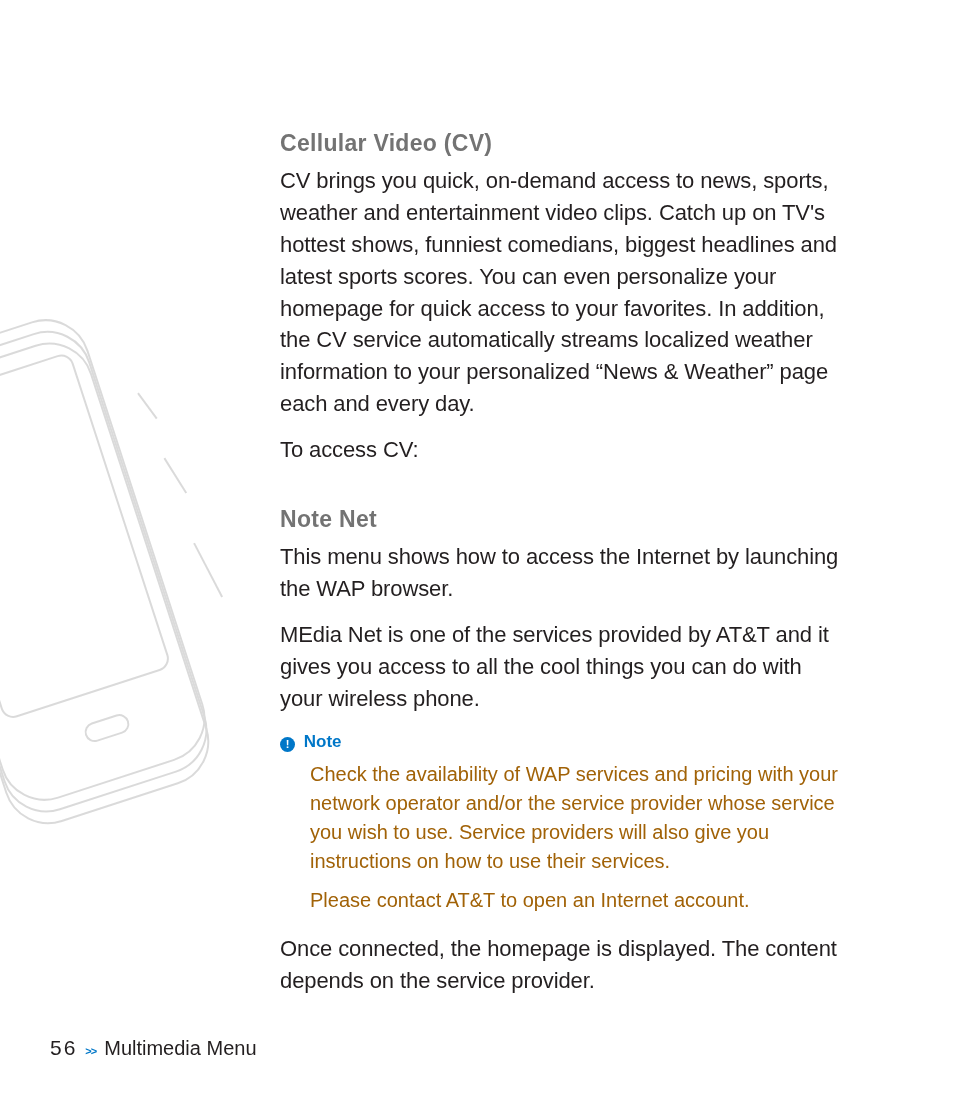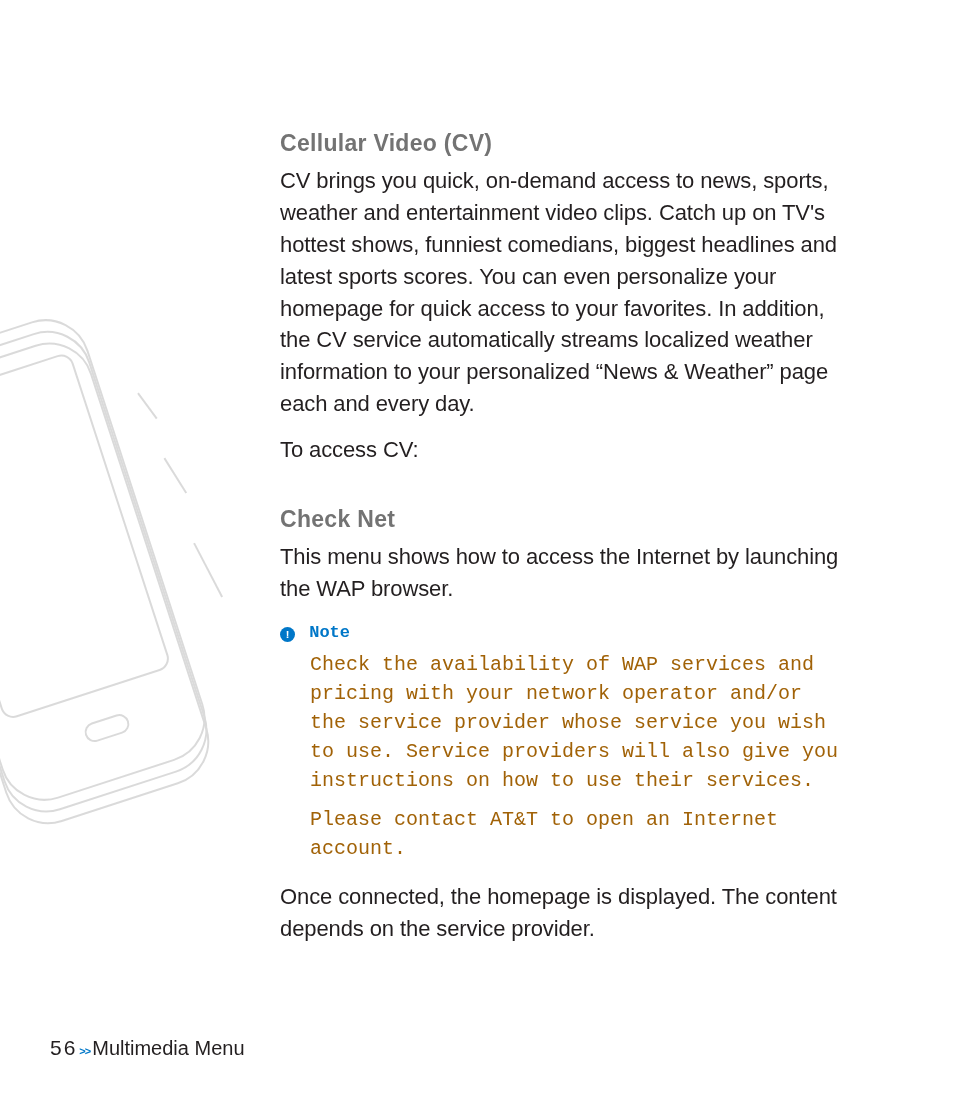--- a/index.html
+++ b/index.html
@@ -62,21 +62,20 @@
   }
   .inline-icon.video::before {
     content: "";
     position: absolute;
     left: 3px; top: 3px; right: 3px; bottom: 3px;
     border: 1px solid #fff;
     border-radius: 1px;
   }
   .note-block {
     margin: 18px 0 18px 0;
-    font-family: Liberation Mono, monospace;
   }
   .note-header {
     font-size: 17px;
     font-weight: 700;
     color: #0077c8;
     margin-bottom: 8px;
   }
   .note-header .note-icon {
     display: inline-flex;
     align-items: center;
@@ -109,20 +108,21 @@
     opacity: 0.95;
   }
   .footer {
     position: absolute;
     left: 50px;
     bottom: 54px;
     font-size: 17px;
     color: #231f20;
     display: flex;
     align-items: baseline;
+    gap: 6px;
   }
   .page-num {
     font-size: 21px;
     letter-spacing: 2px;
     color: #231f20;
     font-weight: 400;
   }
   .chev {
     color: #0077c8;
     font-size: 11px;
@@ -151,22 +151,23 @@
   </g>
 </svg>
 
 <div class="content">
 
   <h2 class="section-title">Cellular Video (CV)</h2>
   <p class="body-text">CV brings you quick, on-demand access to news, sports, weather and entertainment video clips. Catch up on TV's hottest shows, funniest comedians, biggest headlines and latest sports scores. You can even personalize your homepage for quick access to your favorites. In addition, the CV service automatically streams localized weather information to your personalized “News &amp; Weather” page each and every day.</p>
   <p class="body-text">To access CV:</p>
 
   <div class="section2">
-    <h2 class="section-title">Check Net</h2>
+    <h2 class="section-title">Note Net</h2>
     <p class="body-text">This menu shows how to access the Internet by launching the WAP browser.</p>
+    <p class="body-text">MEdia Net is one of the services provided by AT&amp;T and it gives you access to all the cool things you can do with your wireless phone.</p>
 
     <div class="note-block">
       <div class="note-header">
         <span class="note-icon">!</span>
         <span>Note</span>
       </div>
       <div class="note-body">
         <p class="note-text">Check the availability of WAP services and pricing with your network operator and/or the service provider whose service you wish to use. Service providers will also give you instructions on how to use their services.</p>
         <p class="note-text">Please contact AT&amp;T to open an Internet account.</p>
       </div>

